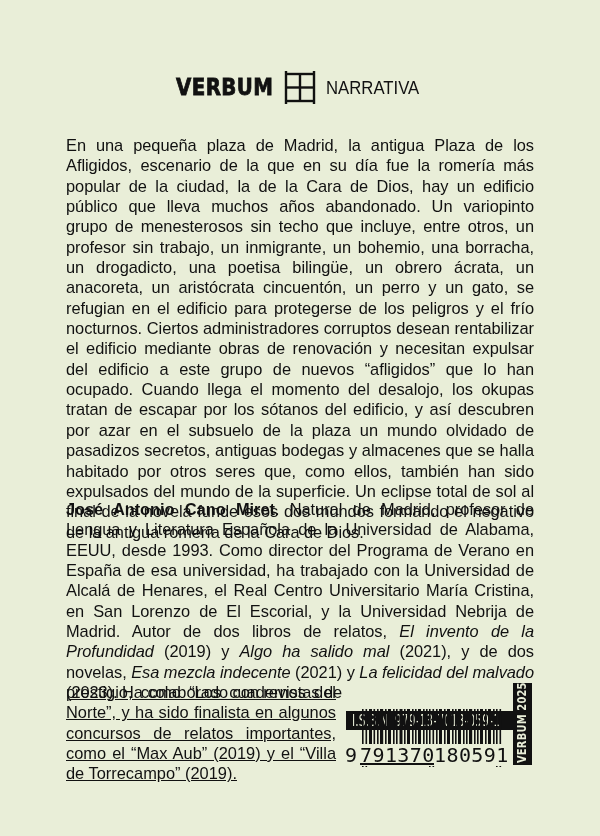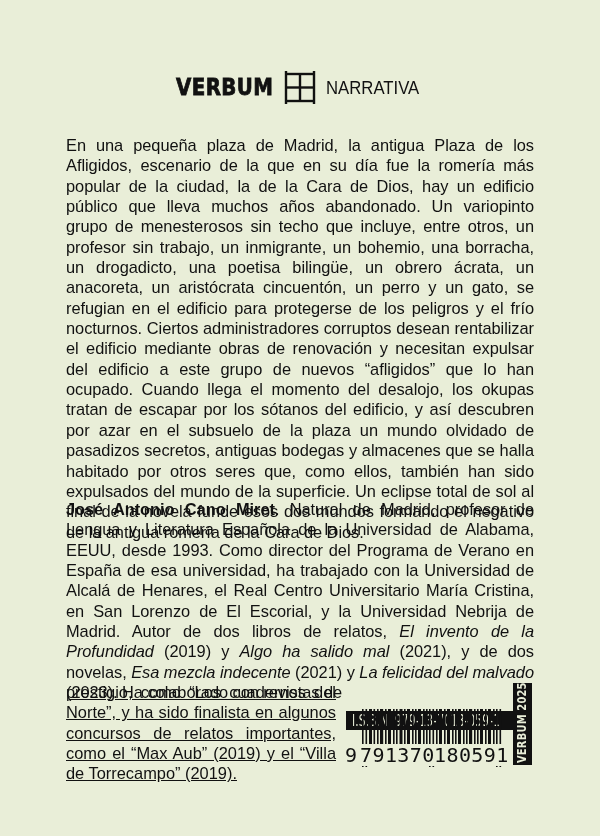--- a/index.html
+++ b/index.html
@@ -42,21 +42,21 @@
     color: #E9EED8; font-family: "DejaVu Sans", sans-serif; font-weight: bold; font-size: 12px; line-height: 15px;
     white-space: nowrap; letter-spacing: 0.3px;
   }
   .side-text span { display: inline-block; transform: scaleX(0.82); transform-origin: left center; }
   .barcode { position: absolute; left: 346px; top: 709px; width: 165px; height: 60px; }
   .barcode-digits {
     position: absolute; left: 345px; top: 744px; width: 168px; height: 22px;
     font-family: "DejaVu Sans Mono", monospace; font-size: 20px; line-height: 22px; color: #111;
   }
   .bd-first { position: absolute; left: 0; top: 0; }
-  .bd-left { position: absolute; left: 15px; top: 0; letter-spacing: 0.4px; }
+  .bd-left { position: absolute; left: 15px; top: 0; letter-spacing: 0.4px; text-decoration: underline; }
   .bd-right { position: absolute; left: 89px; top: 0; letter-spacing: 0.4px; text-align: right; }
   .bd-bg { background: #E9EED8; }
 </style>
 </head>
 <body>
 
 <div class="logo">
   <div class="logo-brand">VERBUM</div>
   <svg class="logo-icon" viewBox="0 0 32 33">
     <g stroke="#111" stroke-width="2.4" fill="none">

